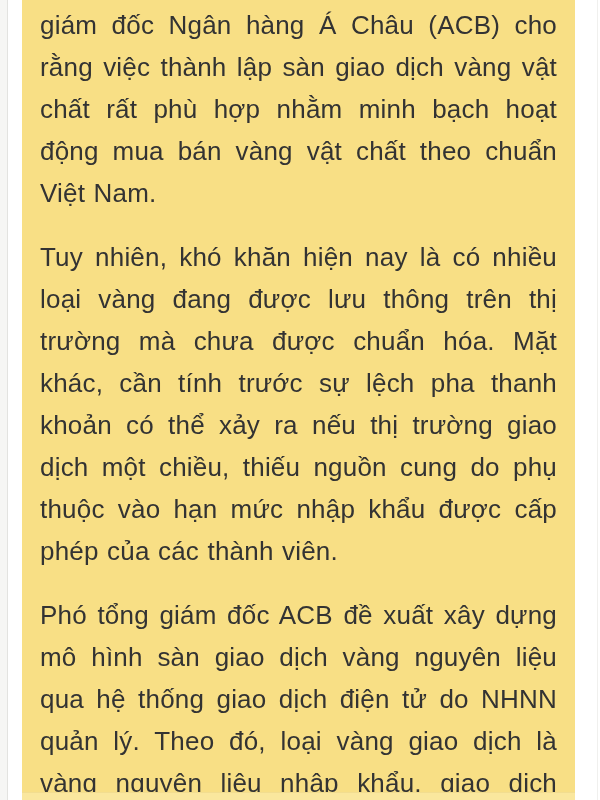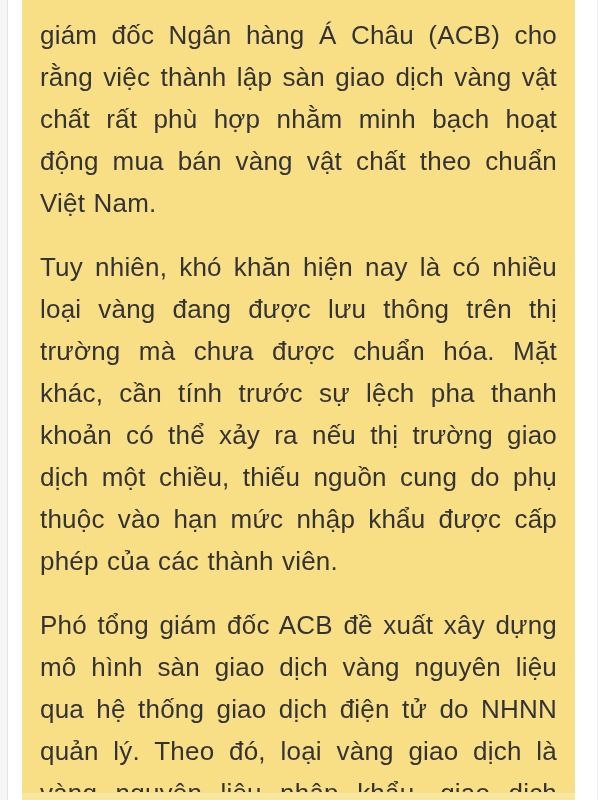--- a/index.html
+++ b/index.html
@@ -40,21 +40,21 @@
   }
   
   .article-block {
     position: absolute;
     left: 22px;
     top: 0;
     width: 553px;
     height: 800px;
     background: #f8df85;
     box-sizing: border-box;
-    padding: 14px 18px 0 18px;
+    padding: 4px 18px 0 18px;
   }
   .article-block p {
     margin: 0 0 22px 0;
     font-size: 26px;
     line-height: 42px;
     color: #333333;
     text-align: justify;
     letter-spacing: 0.2px;
     word-spacing: 1px;
   }

